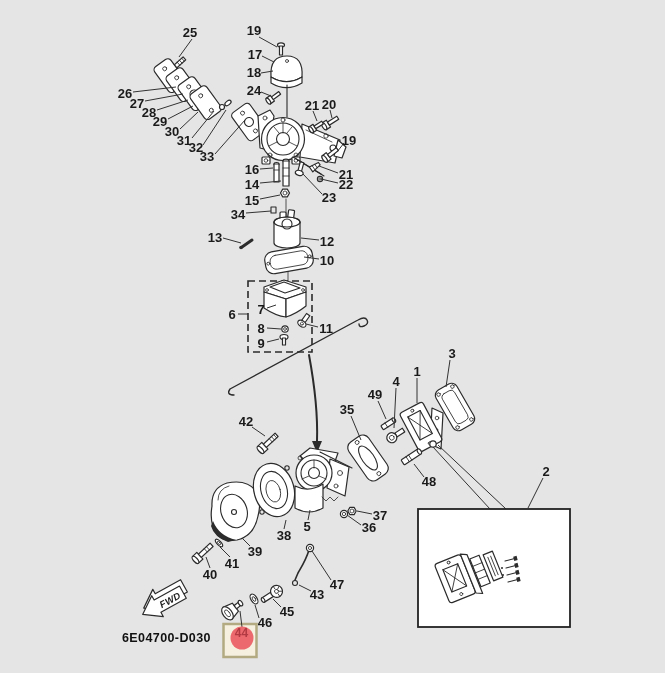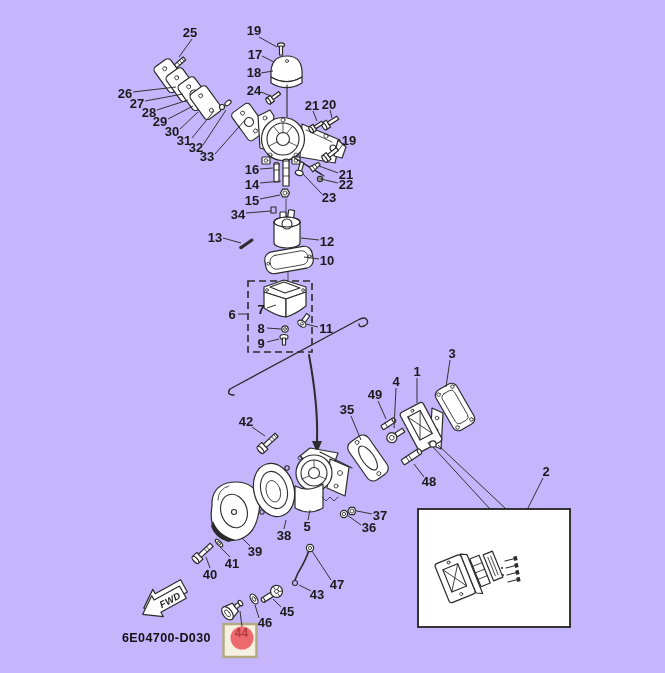--- a/index.html
+++ b/index.html
@@ -1,16 +1,16 @@
 <!DOCTYPE html>
 <html><head>
 <meta charset="utf-8">
 <style>
   html,body{margin:0;padding:0;background:#fff;}
-  .stage{position:relative;width:665px;height:673px;background:#c4b5fd;overflow:hidden;
+  .stage{position:relative;width:665px;height:673px;background:#e5e5e5;overflow:hidden;
          font-family:"Liberation Sans",sans-serif;}
   svg{display:block;}
   .p{fill:#ffffff;stroke:#2b2b2b;stroke-width:1.2;stroke-linejoin:round;}
   .ln{fill:none;stroke:#2b2b2b;stroke-width:1.1;stroke-linecap:round;stroke-linejoin:round;}
   .thin{stroke-width:.8;}
   .dk{fill:#2b2b2b;stroke:none;}
   .leader{stroke:#333333;stroke-width:1;fill:none;}
   .callout{font-family:"Liberation Sans",sans-serif;font-size:13px;font-weight:700;
            fill:#1a1a1a;text-anchor:middle;}
   .code{font-family:"Liberation Sans",sans-serif;font-size:12.5px;font-weight:700;

